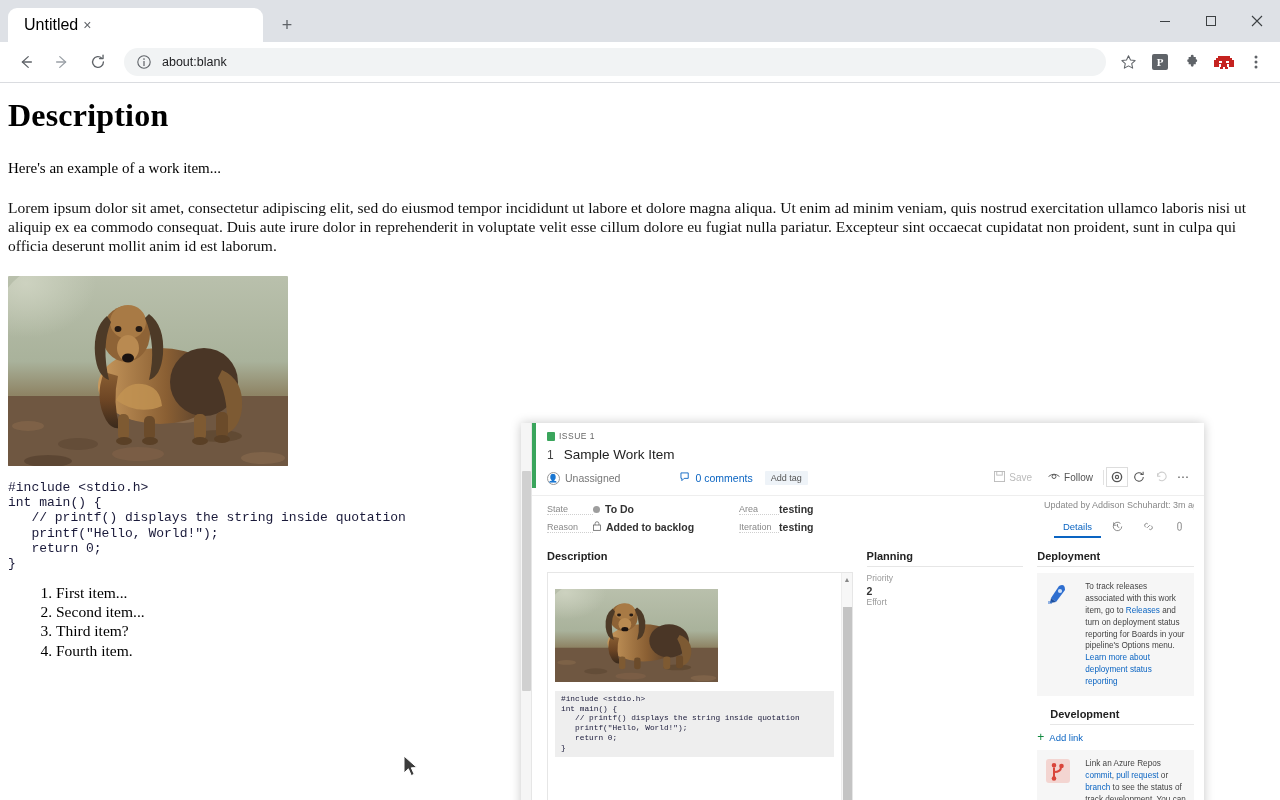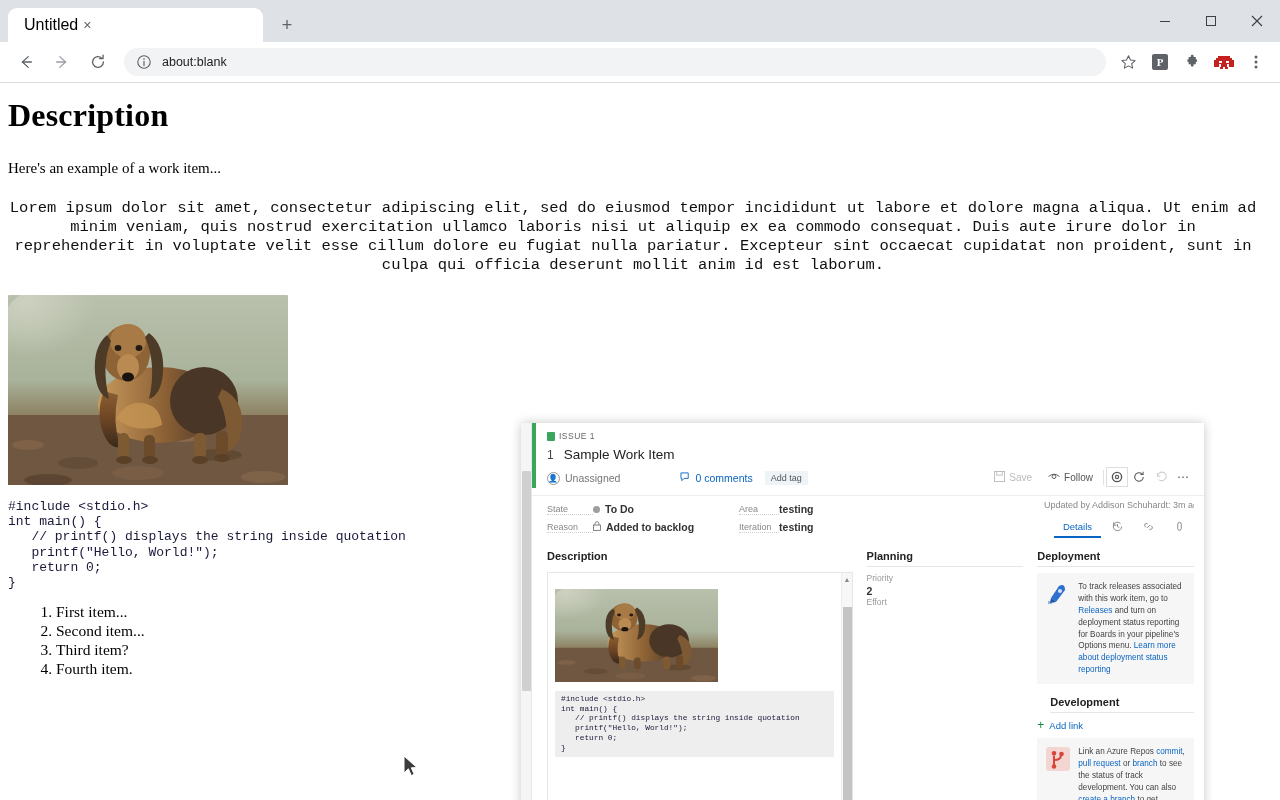--- a/index.html
+++ b/index.html
@@ -51,22 +51,22 @@
   .page { position:relative; width:1280px; height:717px; background:#fff; overflow:hidden; }
   h1.desc-title {
     font-family:"Liberation Serif", serif; font-size:32px; font-weight:bold; color:#000;
     margin:0; padding:14px 0 0 8px; letter-spacing:0.2px;
   }
   .intro {
     font-family:"Liberation Serif", serif; font-size:15px; color:#000;
     margin:0; padding:26px 0 0 8px;
   }
   .lorem {
-    font-family:Liberation Mono, monospace; font-size:15.5px; color:#111; line-height:1.22;
-    margin:0; padding:22px 10px 0 8px; max-width:1268px;text-align:center;
+    font-family:Liberation Serif, serif; font-size:15.5px; color:#111; line-height:1.22;
+    margin:0; padding:22px 10px 0 8px; max-width:1268px;
   }
   .dogimg { margin:20px 0 0 8px; width:280px; height:190px; border-radius:1px; overflow:hidden; }
   pre.codeblock {
     font-family:"Liberation Mono", monospace; font-size:13px; color:#1a1a3a;
     margin:14px 0 0 8px; line-height:1.18; white-space:pre;
   }
   ol.mainlist {
     font-family:"Liberation Serif", serif; font-size:15.5px; color:#000;
     margin:12px 0 0 0; padding-left:56px; line-height:1.18;
   }
@@ -149,21 +149,21 @@
     border-left:1px solid #ededed; }
   .desc-sb .arr { position:absolute; left:0; width:11px; height:11px; display:flex;
     align-items:center; justify-content:center; color:#888; font-size:7px; }
   .desc-sb .arr.up { top:1px; }
   .desc-sb .thumb { position:absolute; left:1px; top:34px; width:9px; height:196px;
     background:#c4c4c4; }
 
   .plan-label { font-size:8.5px; color:#999; }
   .plan-val { font-size:10.5px; color:#333; margin-top:2px; font-weight:bold; }
 
-  .info-card { background:#f6f6f6; padding:8px 8px 8px 8px; display:flex; gap:7px; }
+  .info-card { background:#f6f6f6; padding:8px 8px 8px 8px; display:flex; gap:14px; }
   .info-text { font-size:8.2px; color:#444; line-height:1.45; }
   .lnk { color:#0a64c2; }
   .rocket { width:26px; height:26px; flex:none; }
   .repo-ico { width:26px; height:26px; flex:none; }
   .addlink { display:flex; align-items:center; gap:5px; font-size:9.5px; color:#0a64c2;
     margin:5px 0 7px 0; }
   .addlink .plus { color:#10893e; font-size:12px; line-height:1; }
 </style>
 </head>
 <body>

